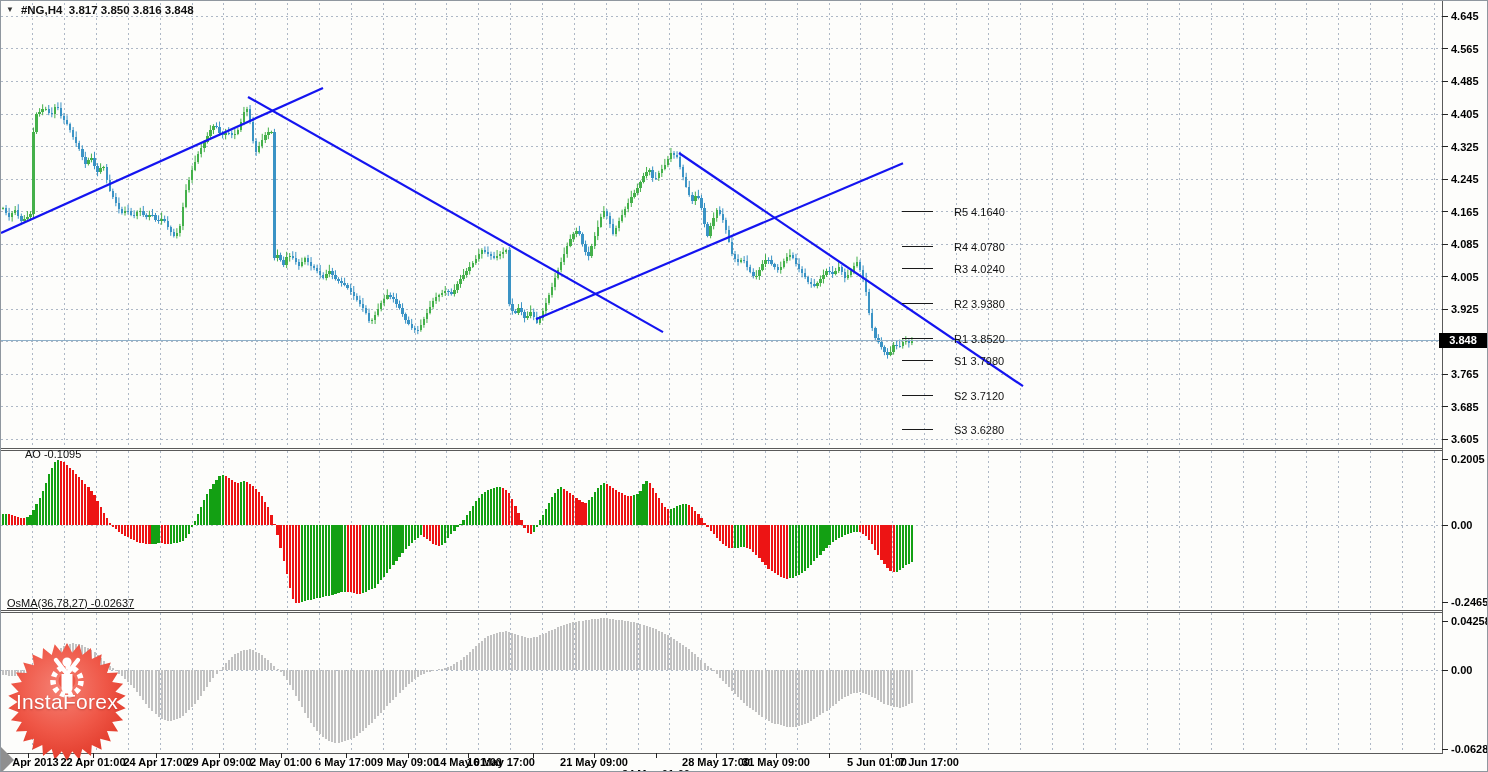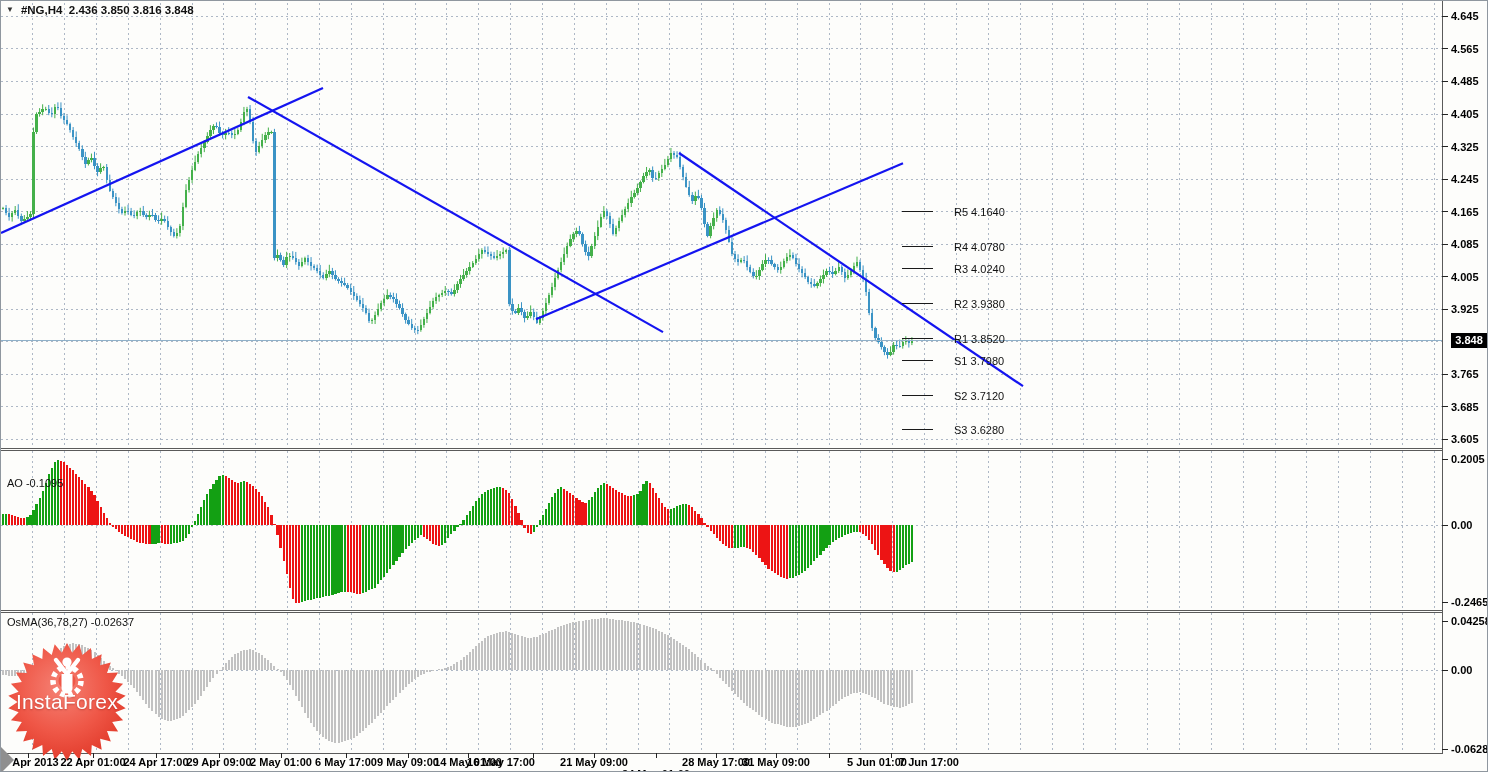--- a/index.html
+++ b/index.html
@@ -6,23 +6,23 @@
   *{box-sizing:border-box;}
   #root{position:relative;width:1488px;height:772px;background:#fdfdfb;overflow:hidden;
         border:1px solid #8f979f;font-family:"Liberation Sans",sans-serif;}
   #watermark{position:absolute;top:384px;right:5px;z-index:1;font-size:19px;color:#c9c9c9;
              letter-spacing:.5px;white-space:nowrap;}
   #svg-main{position:absolute;left:0;top:0;z-index:2;}
   #symbol-bar{position:absolute;left:5px;top:3px;z-index:7;display:flex;align-items:center;gap:7px;
               font-size:11.5px;font-weight:700;color:#111;white-space:pre;}
   #symbol-bar .dd{font-size:8px;color:#333;line-height:10px;cursor:pointer;}
   .ind-label{position:absolute;left:6px;z-index:3;font-size:11px;color:#111;}
-  #ao-label{top:476px;}
-  #osma-label{top:615px;}
-  #price-badge{position:absolute;right:0;width:36px;height:15px;background:#000;color:#fff;
+  #ao-label{top:447px;margin-left:18px;}
+  #osma-label{top:596px;text-decoration:underline;}
+  #price-badge{position:absolute;right:0;width:48px;height:15px;background:#000;color:#fff;
                z-index:7;font-size:11px;font-weight:700;text-align:center;line-height:15px;}
   #logo{position:absolute;left:6px;top:641px;width:120px;height:120px;z-index:5;
         background:radial-gradient(circle at 45% 38%, #f58275 0%, #ef5747 45%, #e23c2c 75%, #d43122 100%);}
   #logo .brand{position:absolute;top:48px;left:0;width:100%;text-align:center;color:#fff;
                font-size:21px;letter-spacing:.3px;text-shadow:0 1px 2px rgba(110,0,0,.35);}
   #logo .icon{position:absolute;top:11px;left:50%;transform:translateX(-50%);}
   #timebar{position:absolute;left:0;top:752px;width:1488px;height:20px;z-index:6;}
   #timebar span{position:absolute;top:3px;transform:translateX(-50%);font-size:11px;font-weight:700;
                 color:#000;white-space:nowrap;}
   #corner-tri{position:absolute;left:0;top:746px;width:0;height:0;z-index:6;
@@ -1458,21 +1458,21 @@
       <line x1="593" y1="752" x2="593" y2="757" stroke="#222" stroke-width="1" shape-rendering="crispEdges"></line>
       <line x1="655" y1="752" x2="655" y2="757" stroke="#222" stroke-width="1" shape-rendering="crispEdges"></line>
       <line x1="715" y1="752" x2="715" y2="757" stroke="#222" stroke-width="1" shape-rendering="crispEdges"></line>
       <line x1="775" y1="752" x2="775" y2="757" stroke="#222" stroke-width="1" shape-rendering="crispEdges"></line>
       <line x1="828" y1="752" x2="828" y2="757" stroke="#222" stroke-width="1" shape-rendering="crispEdges"></line>
       <line x1="890" y1="752" x2="890" y2="757" stroke="#222" stroke-width="1" shape-rendering="crispEdges"></line>
     </svg>
 
   <div id="symbol-bar">
     <span class="dd">▼</span>
-    <span>#NG,H4  2.436 3.850 3.816 3.848</span>
+    <span>#NG,H4  3.817 3.850 3.816 3.848</span>
   </div>
 
   <div id="ao-label" class="ind-label">AO -0.1095</div>
   <div id="osma-label" class="ind-label">OsMA(36,78,27) -0.02637</div>
 
   <div id="price-badge" style="top: 332.285px;">3.848</div>
 
   <div id="logo" style="clip-path: polygon(60px 1px, 65.2px 10.8px, 72.3px 2.3px, 75.3px 12.9px, 84px 6.1px, 84.8px 17.1px, 94.7px 12.3px, 93.1px 23.2px, 103.8px 20.5px, 100px 30.9px, 111.1px 30.5px, 105.2px 39.9px, 116.1px 41.8px, 108.4px 49.7px, 118.7px 53.8px, 109.5px 60px, 118.7px 66.2px, 108.4px 70.3px, 116.1px 78.2px, 105.2px 80.1px, 111.1px 89.5px, 100px 89.1px, 103.8px 99.5px, 93.1px 96.8px, 94.7px 107.7px, 84.8px 102.9px, 84px 113.9px, 75.3px 107.1px, 72.3px 117.7px, 65.2px 109.2px, 60px 119px, 54.8px 109.2px, 47.7px 117.7px, 44.7px 107.1px, 36px 113.9px, 35.3px 102.9px, 25.3px 107.7px, 26.9px 96.8px, 16.2px 99.5px, 20px 89.1px, 8.9px 89.5px, 14.8px 80.1px, 3.9px 78.2px, 11.6px 70.3px, 1.3px 66.2px, 10.5px 60px, 1.3px 53.8px, 11.6px 49.7px, 3.9px 41.8px, 14.8px 39.9px, 8.9px 30.5px, 20px 30.9px, 16.2px 20.5px, 26.9px 23.2px, 25.3px 12.3px, 35.3px 17.1px, 36px 6.1px, 44.7px 12.9px, 47.7px 2.3px, 54.8px 10.8px);">
     <svg class="icon" width="44" height="46" viewBox="0 0 44 46">
       <circle cx="22" cy="28" r="14" fill="none" stroke="#ffffff" stroke-width="5.5" stroke-dasharray="4.6 3.4"></circle>

